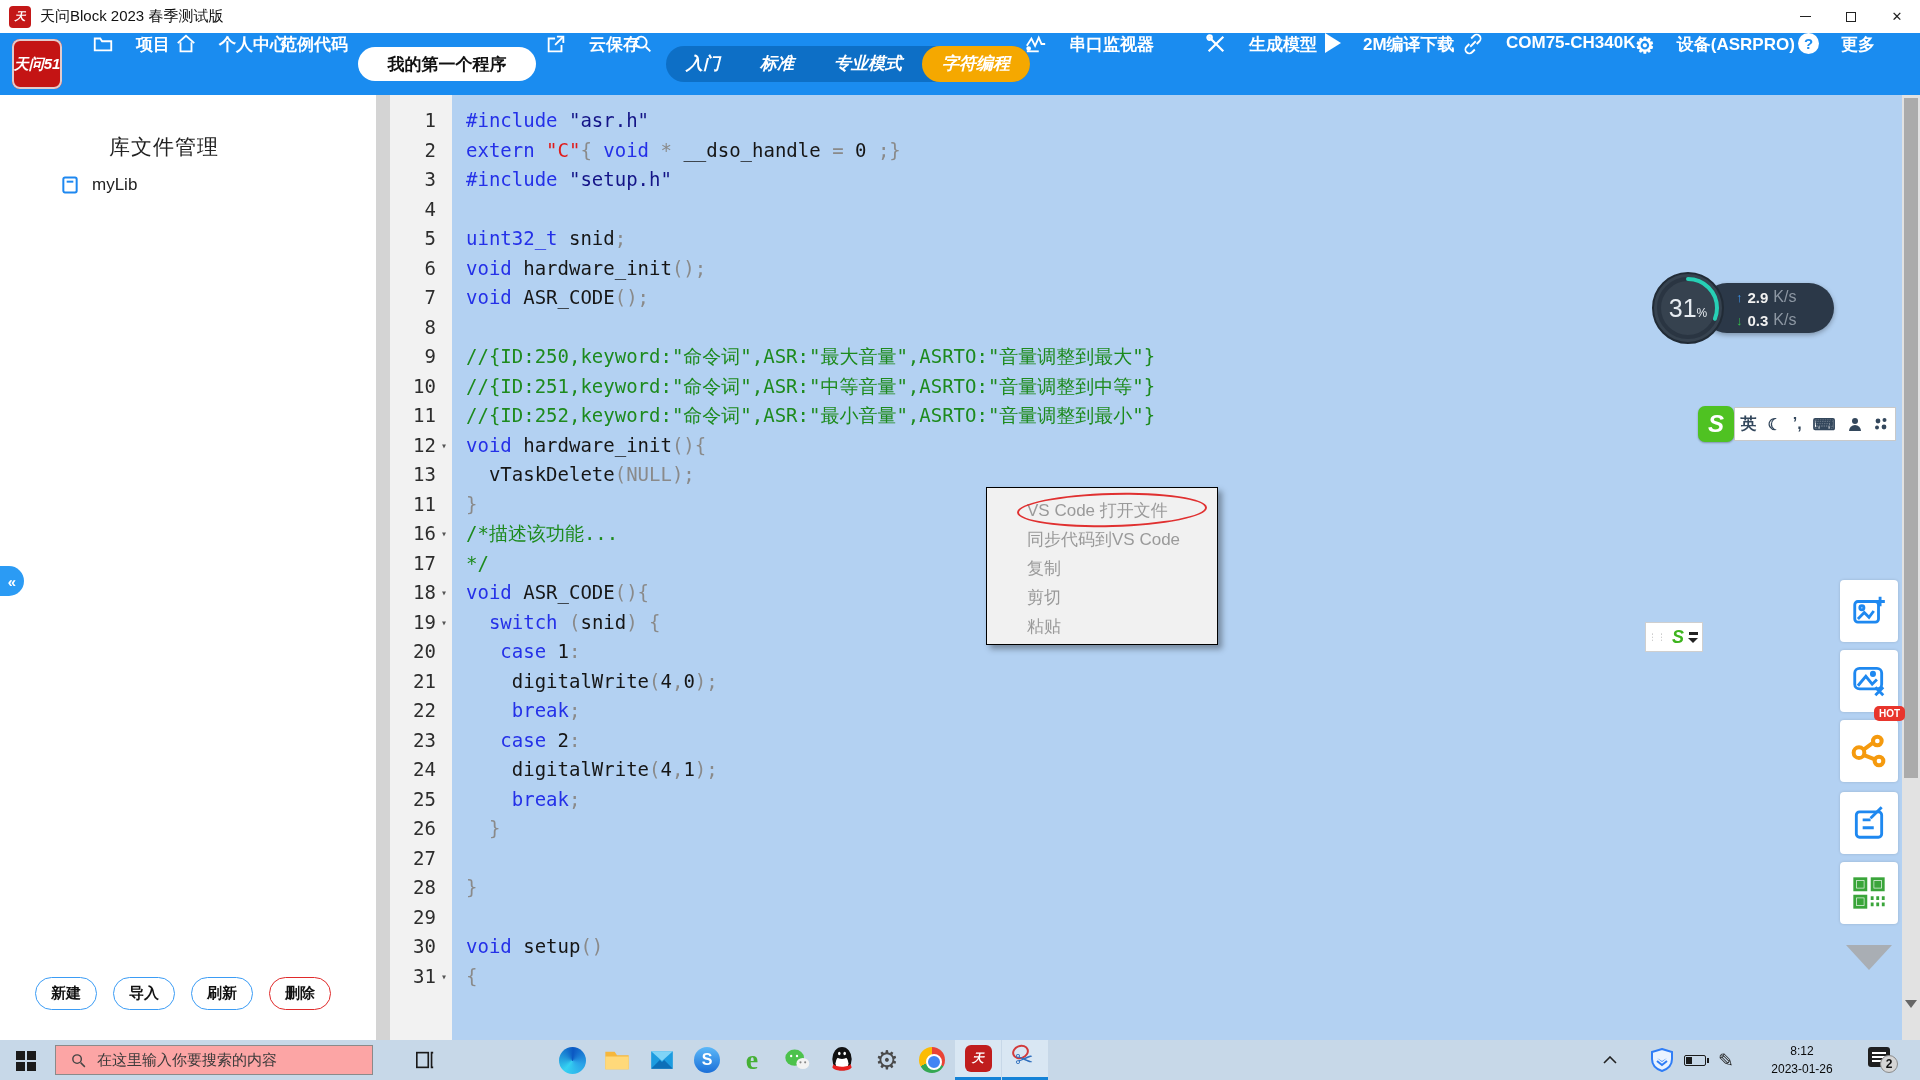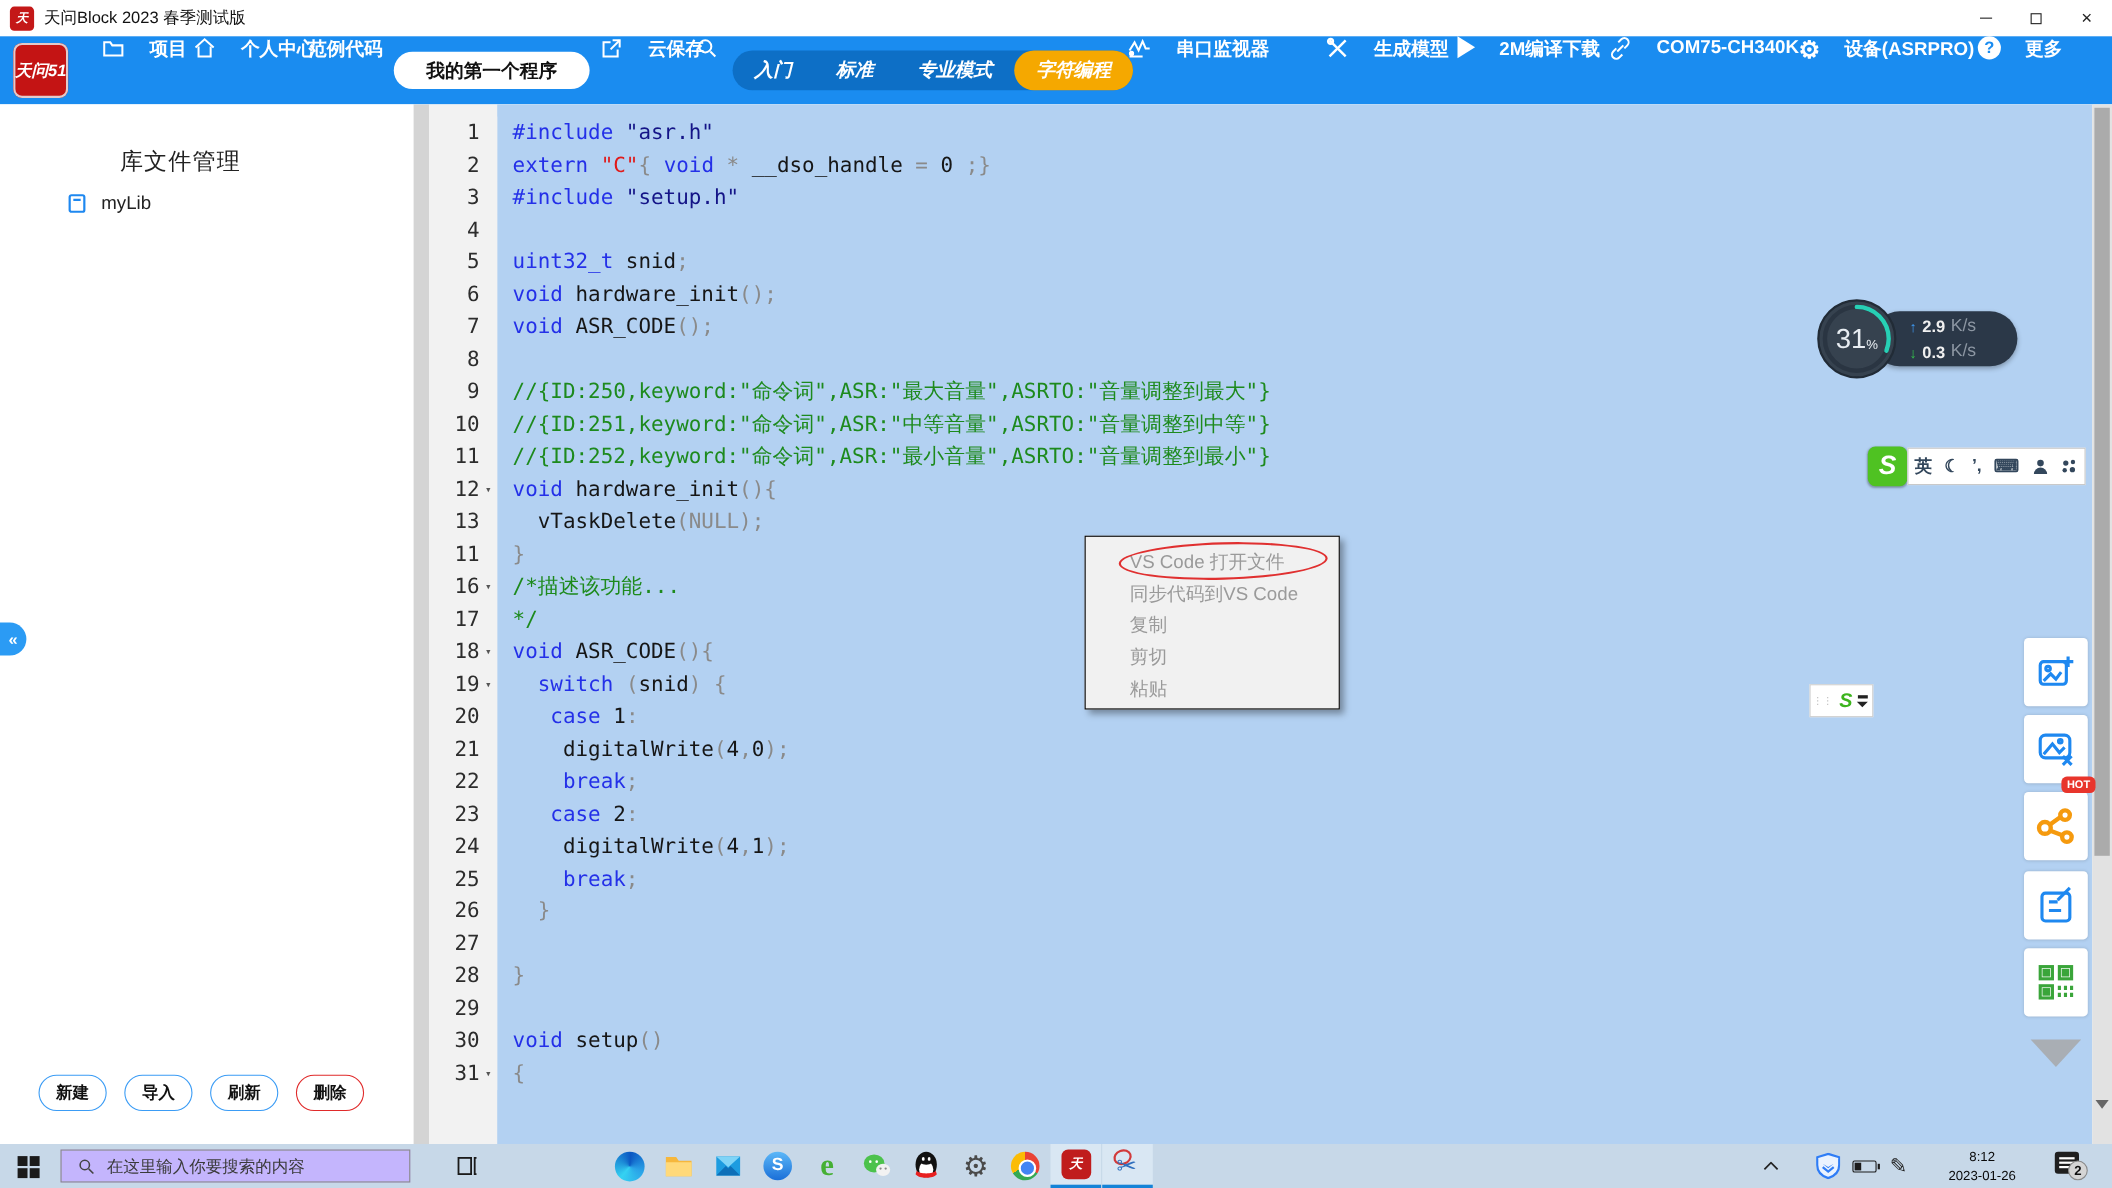--- a/index.html
+++ b/index.html
@@ -121,21 +121,21 @@
   
   #left-tab { position:absolute; left:0; top:566px; width:24px; height:30px; background:#2b9bf4;
               border-radius:0 15px 15px 0; color:#fff; font-size:15px; font-weight:bold;
               display:flex; align-items:center; justify-content:center; z-index:25; }
 
   
   #taskbar { position:absolute; left:0; top:1040px; width:1920px; height:40px; background:#c7d8e8; }
   #win-logo { position:absolute; left:16px; top:11px; width:20px; height:20px; display:grid;
               grid-template-columns:9px 9px; grid-template-rows:9px 9px; gap:2px; }
   #win-logo i { background:#1b1b1b; }
-  #search-box { position:absolute; left:55px; top:5px; width:318px; height:30px; background:#c4b5fd;
+  #search-box { position:absolute; left:55px; top:5px; width:318px; height:30px; background:#fca5a5;
                 border:1px solid #8a8a8a; display:flex; align-items:center; }
   #search-box .mag { margin:0 10px 0 14px; color:#444; }
   #search-box .ph { font-size:15px; color:#3a3a3a; }
   #taskview { position:absolute; left:415px; top:11px; width:20px; height:18px; }
   .tb-slot { position:absolute; top:0; width:46px; height:40px; display:flex; align-items:center; justify-content:center; }
   .tb-slot.active { background:#d9e7f3; border-bottom:3px solid #1583d7; }
   .tb-edge { width:27px; height:27px; border-radius:50%;
              background:conic-gradient(from 220deg, #35d2f2, #0b57c2 40%, #2aa3e8 70%, #35d2f2); }
   .tb-sogou { width:26px; height:26px; border-radius:50%; background:linear-gradient(#5cb8f8,#1a6fd8);
               color:#fff; font-weight:bold; font-size:16px; display:flex; align-items:center; justify-content:center; }

